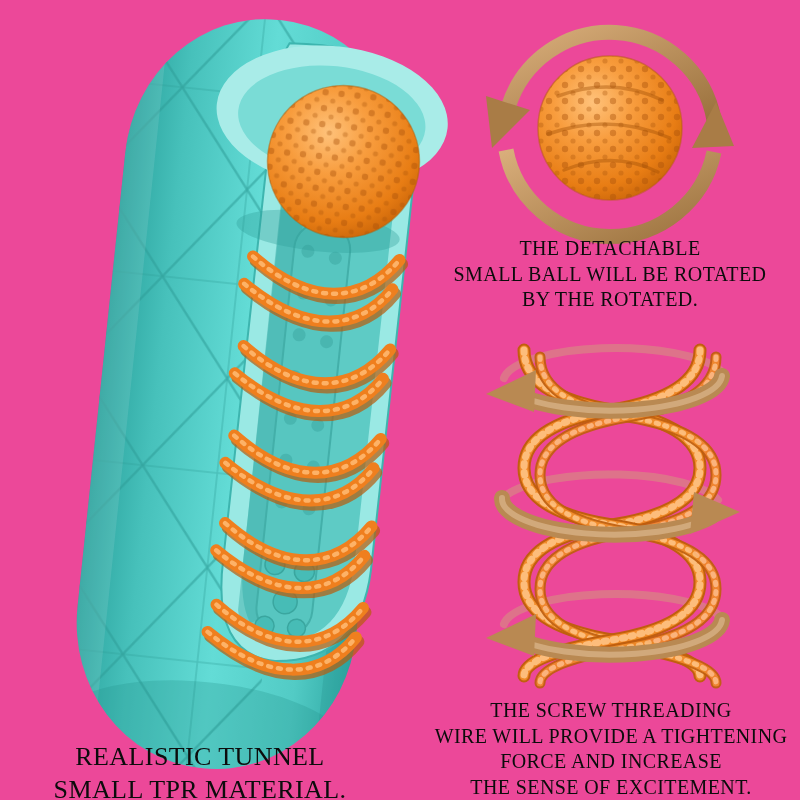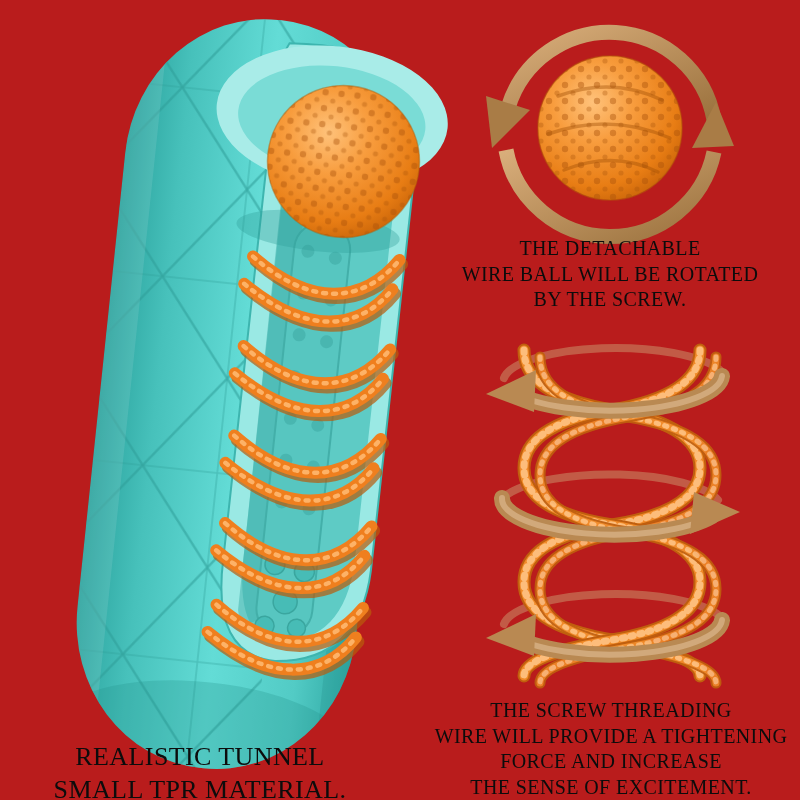--- a/index.html
+++ b/index.html
@@ -1,16 +1,16 @@
 <!DOCTYPE html>
 <html><head>
 <meta charset="utf-8">
 <style>
   html,body{margin:0;padding:0;background:#ffffff;}
-  #stage{position:relative;width:800px;height:800px;background:#b91c1c;overflow:hidden;
+  #stage{position:relative;width:800px;height:800px;background:#ec4899;overflow:hidden;
          font-family:"Liberation Serif", serif;}
   svg.art{position:absolute;left:0;top:0;}
   .caption{position:absolute;color:#0c0c0c;text-align:center;font-size:20px;
            line-height:1.28;letter-spacing:.4px;}
   .caption-ball{left:430px;top:236px;width:360px;}
   .caption-helix{left:418px;top:698px;width:386px;}
   .caption-tunnel{left:40px;top:740px;width:320px;font-size:26px;}
   .cap-line{white-space:nowrap;}
 </style>
 </head>
@@ -194,22 +194,22 @@
           <polygon points="536,370 534,412 486,394"></polygon>
           <polygon points="690,534 694,492 740,512"></polygon>
           <polygon points="536,614 534,656 486,638"></polygon>
         </g>
       </g>
     </g>
   </svg>
 
   <div class="caption caption-ball">
     <div class="cap-line">THE DETACHABLE</div>
-    <div class="cap-line">WIRE BALL WILL BE ROTATED</div>
-    <div class="cap-line">BY THE SCREW.</div>
+    <div class="cap-line">SMALL BALL WILL BE ROTATED</div>
+    <div class="cap-line">BY THE ROTATED.</div>
   </div>
 
   <div class="caption caption-helix">
     <div class="cap-line">THE SCREW THREADING</div>
     <div class="cap-line">WIRE WILL PROVIDE A TIGHTENING</div>
     <div class="cap-line">FORCE AND INCREASE</div>
     <div class="cap-line">THE SENSE OF EXCITEMENT.</div>
   </div>
 
   <div class="caption caption-tunnel">

